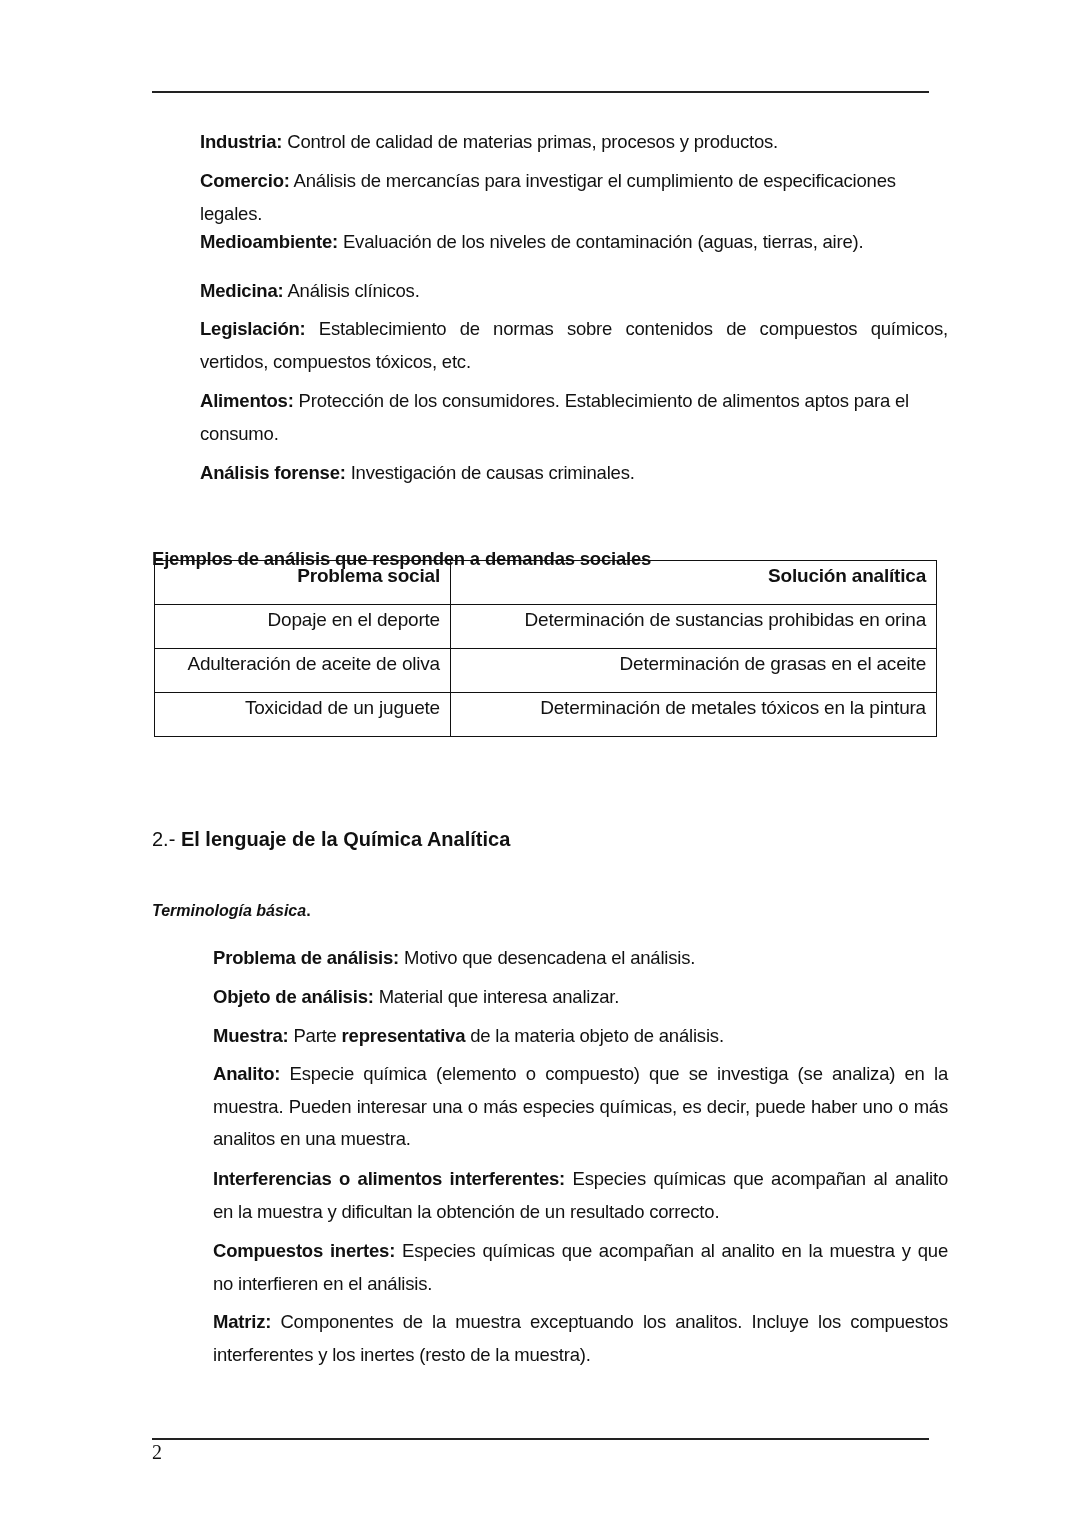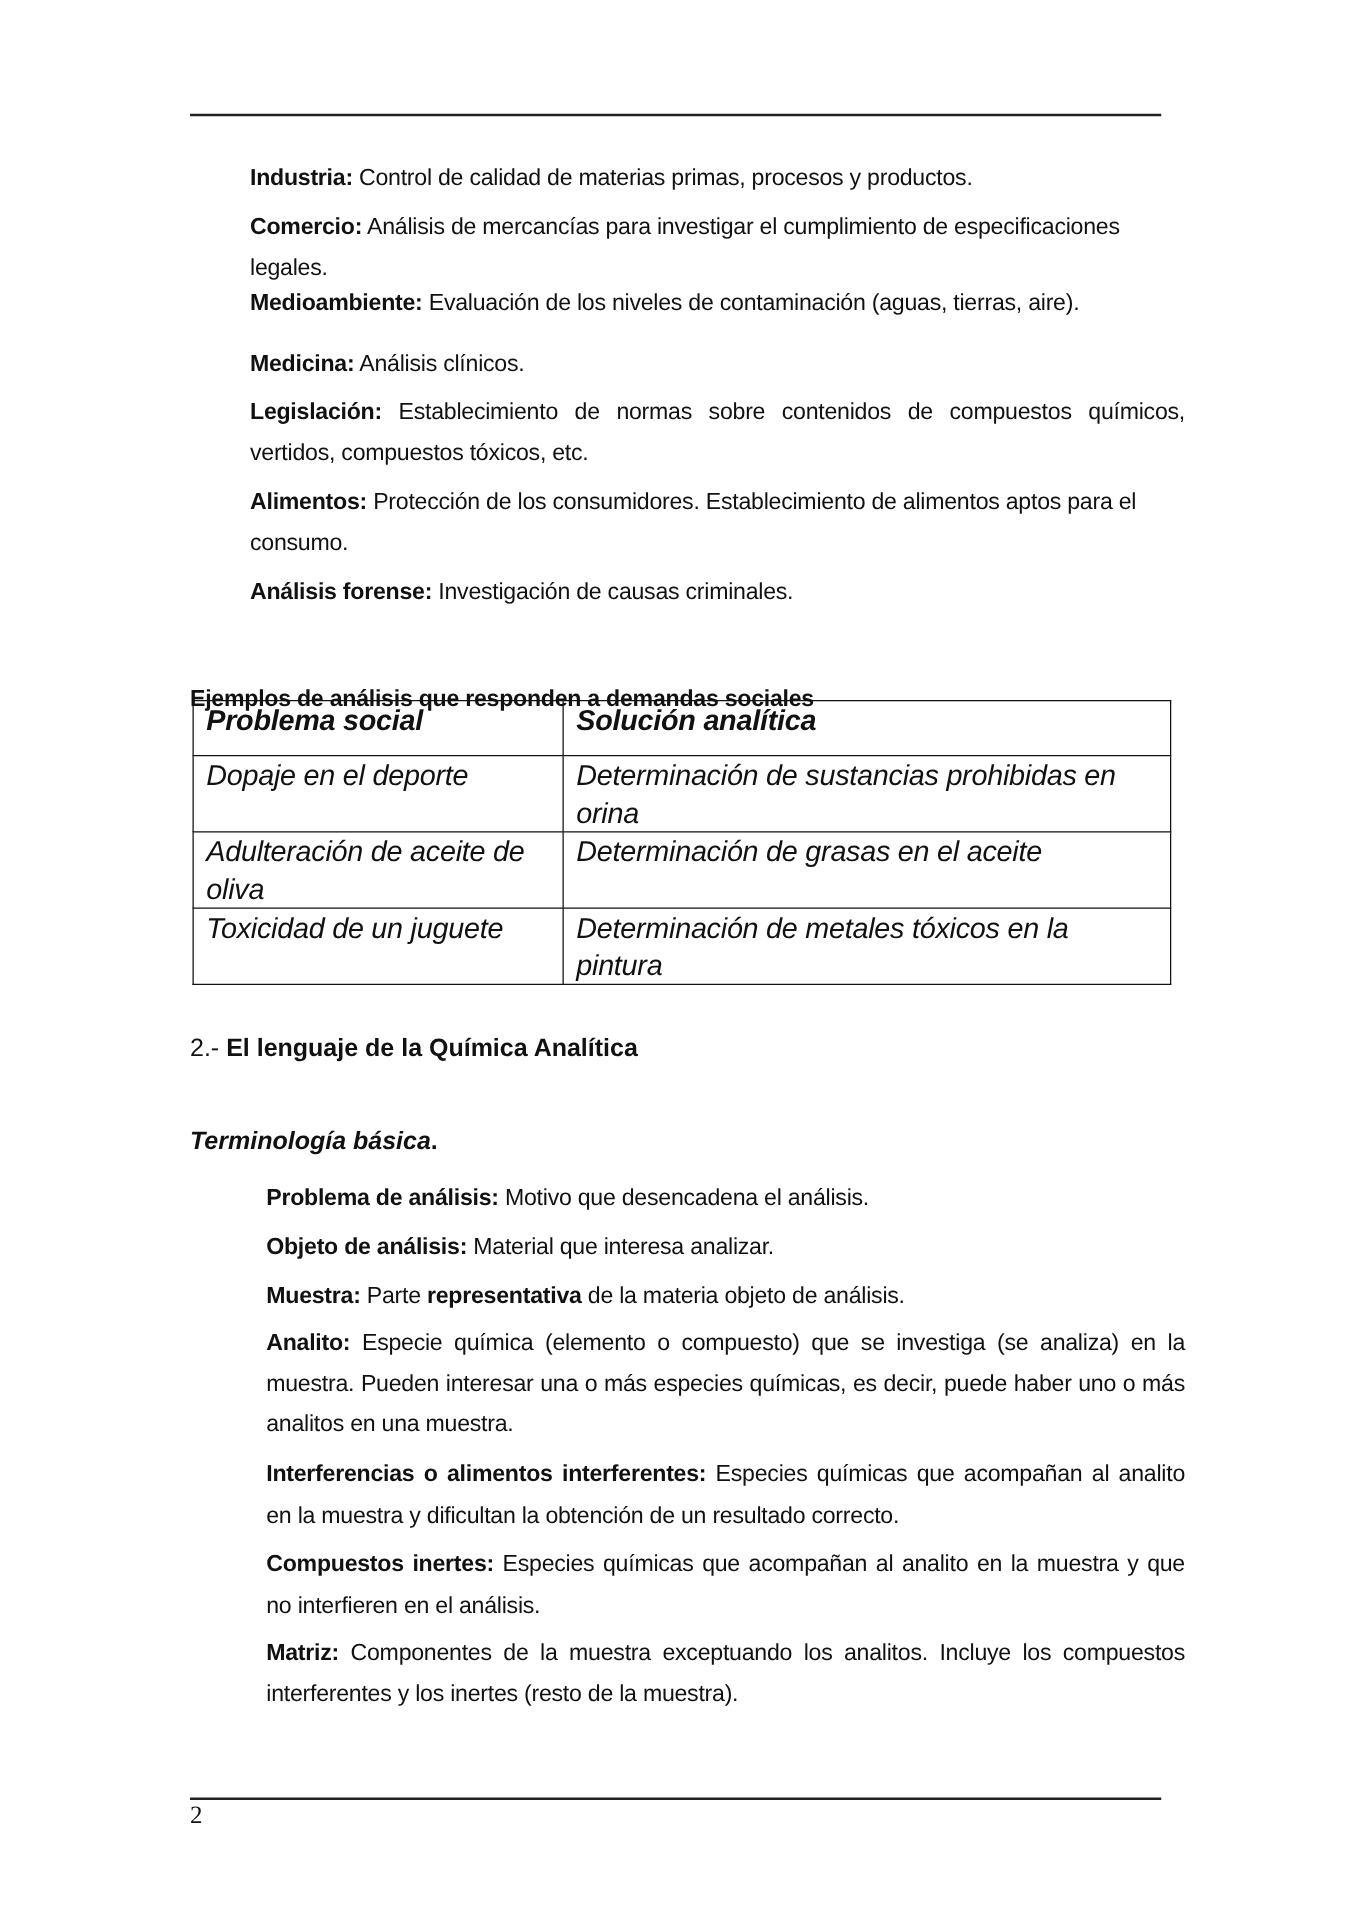--- a/index.html
+++ b/index.html
@@ -11,25 +11,25 @@
   .page-num { position: absolute; left: 152px; top: 1441px; font-family: "Liberation Serif", serif;
               font-size: 20px; color: #111; }
   .para { position: absolute; font-size: 18.5px; line-height: 32.5px; letter-spacing: -0.2px; margin-left: 20px; }
   .para b { font-weight: bold; }
   .s1 { left: 180px; width: 748px; }
   .s2 { left: 193px; width: 735px; text-align: justify; }
   .caption { position: absolute; top: 532px; left: 152px; width: 784px; text-align: left;
              font-weight: bold; font-size: 18.5px; letter-spacing: -0.2px; margin-top: 16px; }
   table.tbl { position: absolute; left: 154px; top: 560px; width: 783px; border-collapse: collapse; }
   table.tbl td, table.tbl th { border: 1.5px solid #111; height: 43px; padding: 0 10px; vertical-align: top;
-             font-size: 23px; line-height: 30px; text-align: left; letter-spacing: -0.2px; font-style: italic; }
+             font-size: 19px; line-height: 30px; text-align: right; letter-spacing: -0.2px; }
   table.tbl th { font-weight: bold; }
   table.tbl td.c1, table.tbl th.c1 { width: 275px; }
   .heading { position: absolute; left: 152px; top: 828px; font-size: 20px; }
-  .sub { position: absolute; left: 152px; top: 902px; font-size: 20px; font-style: italic; font-weight: bold; }
+  .sub { position: absolute; left: 152px; top: 902px; font-size: 16px; font-style: italic; font-weight: bold; }
 </style>
 </head>
 <body>
 
 <div class="rule top"></div>
 
 <div class="para s1" style="top:126px"><b>Industria:</b><span> Control de calidad de materias primas, procesos y productos.</span></div>
 <div class="para s1" style="top:165px"><b>Comercio:</b><span> Análisis de mercancías para investigar el cumplimiento de especificaciones legales.</span></div>
 <div class="para s1" style="top:226px"><b>Medioambiente:</b><span> Evaluación de los niveles de contaminación (aguas, tierras, aire).</span></div>
 <div class="para s1" style="top:275px"><b>Medicina:</b><span> Análisis clínicos.</span></div>

